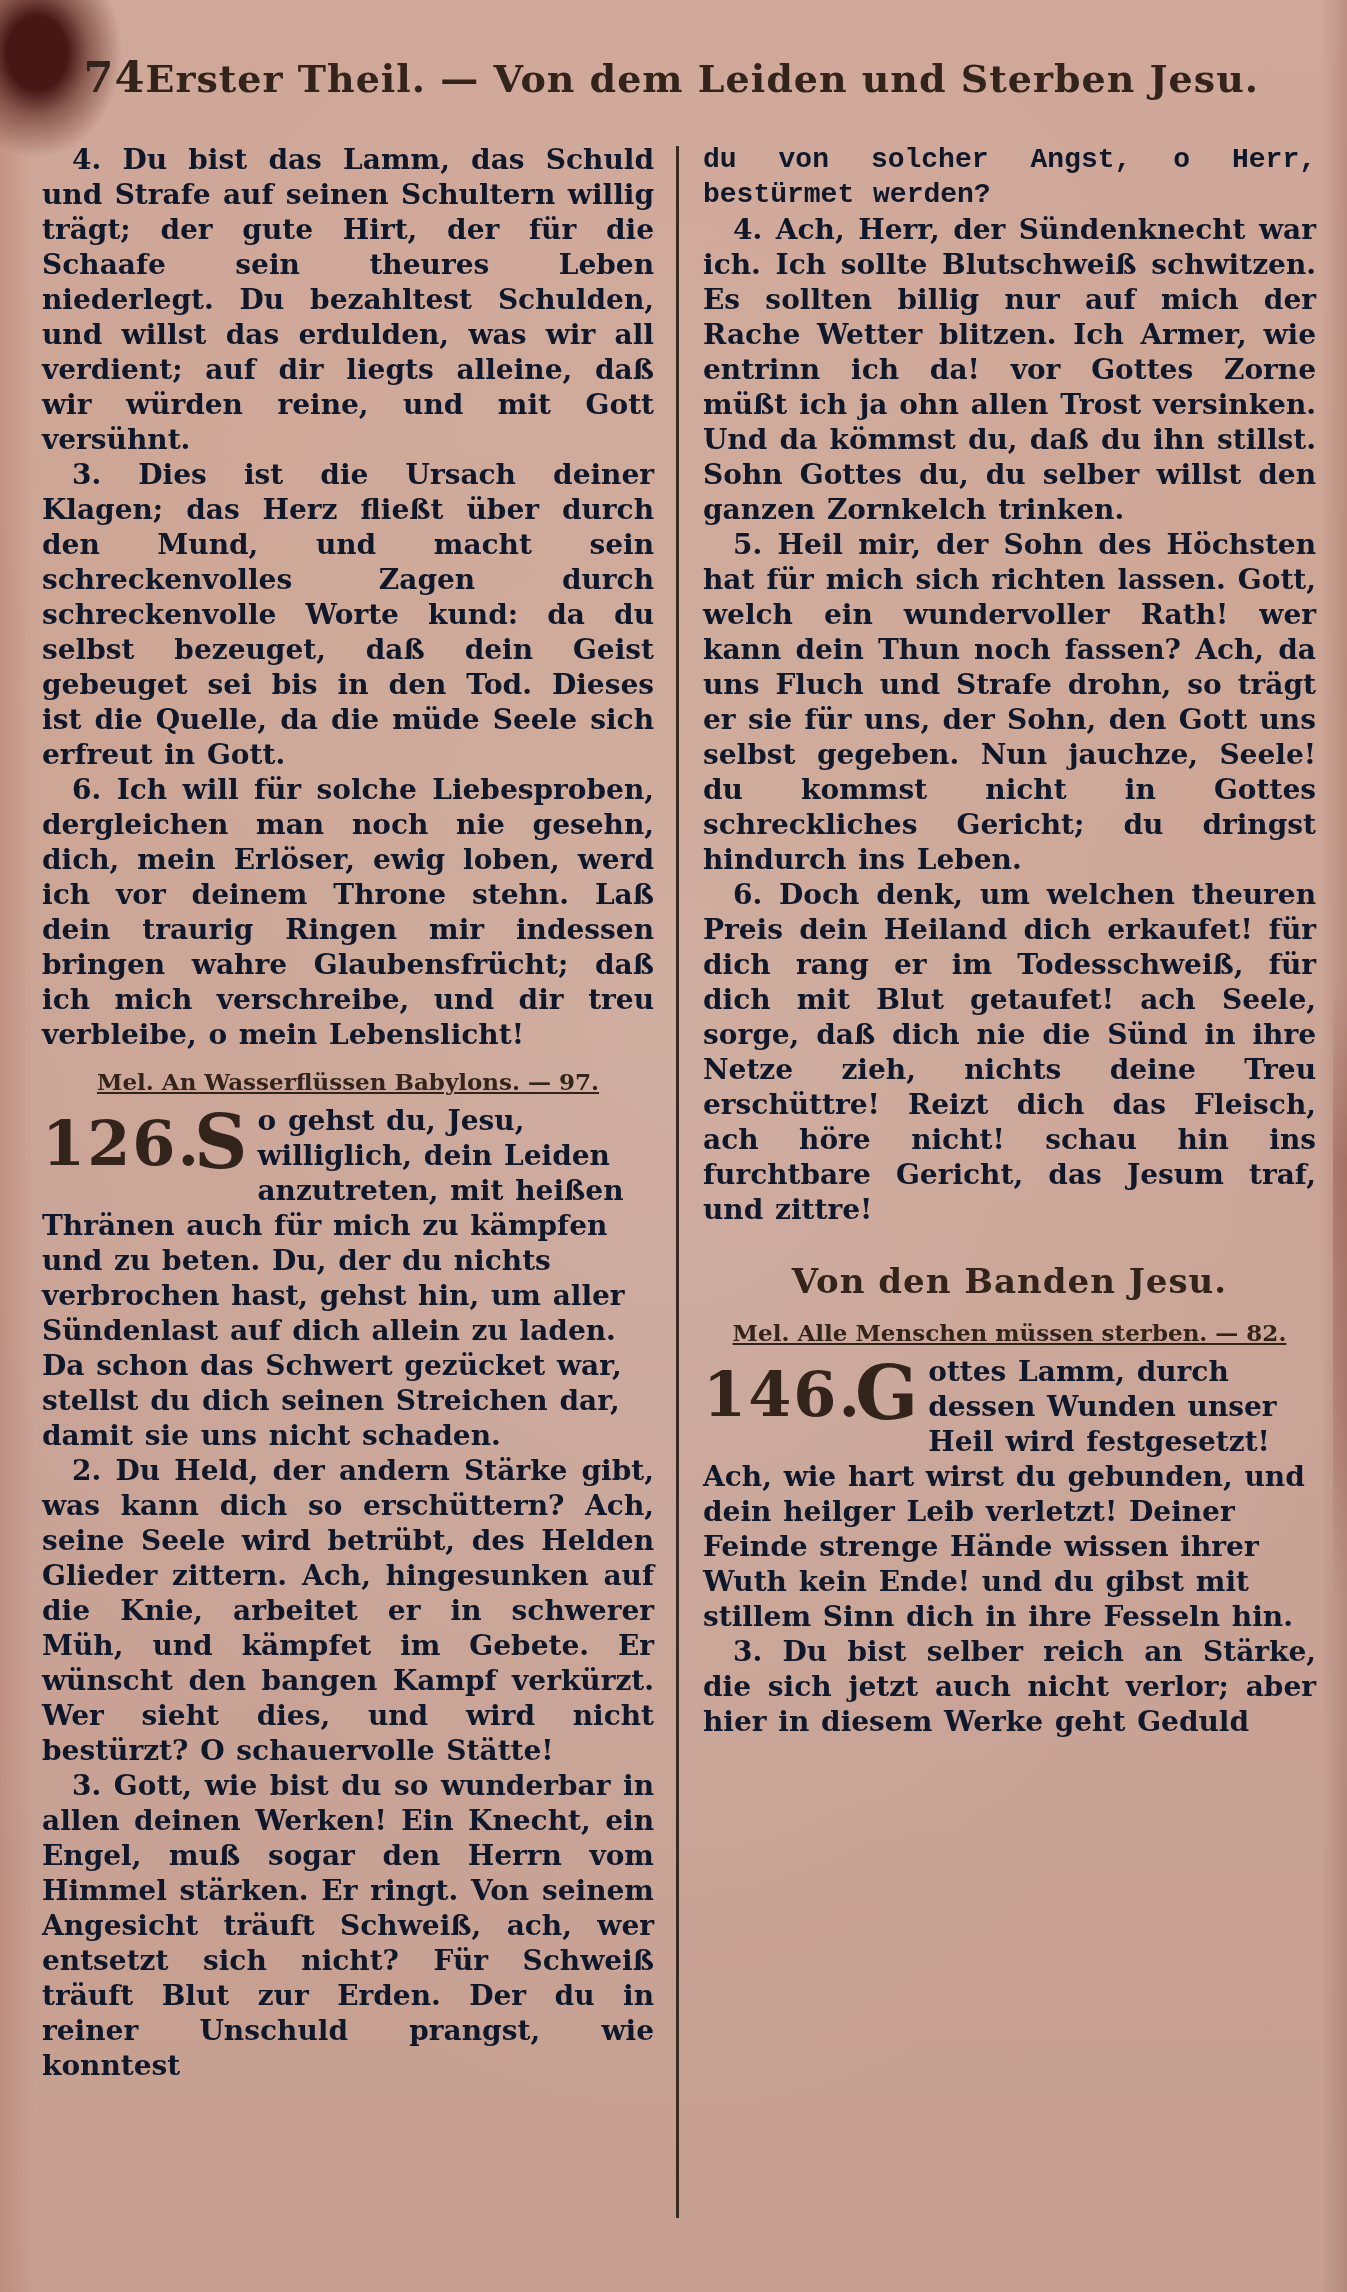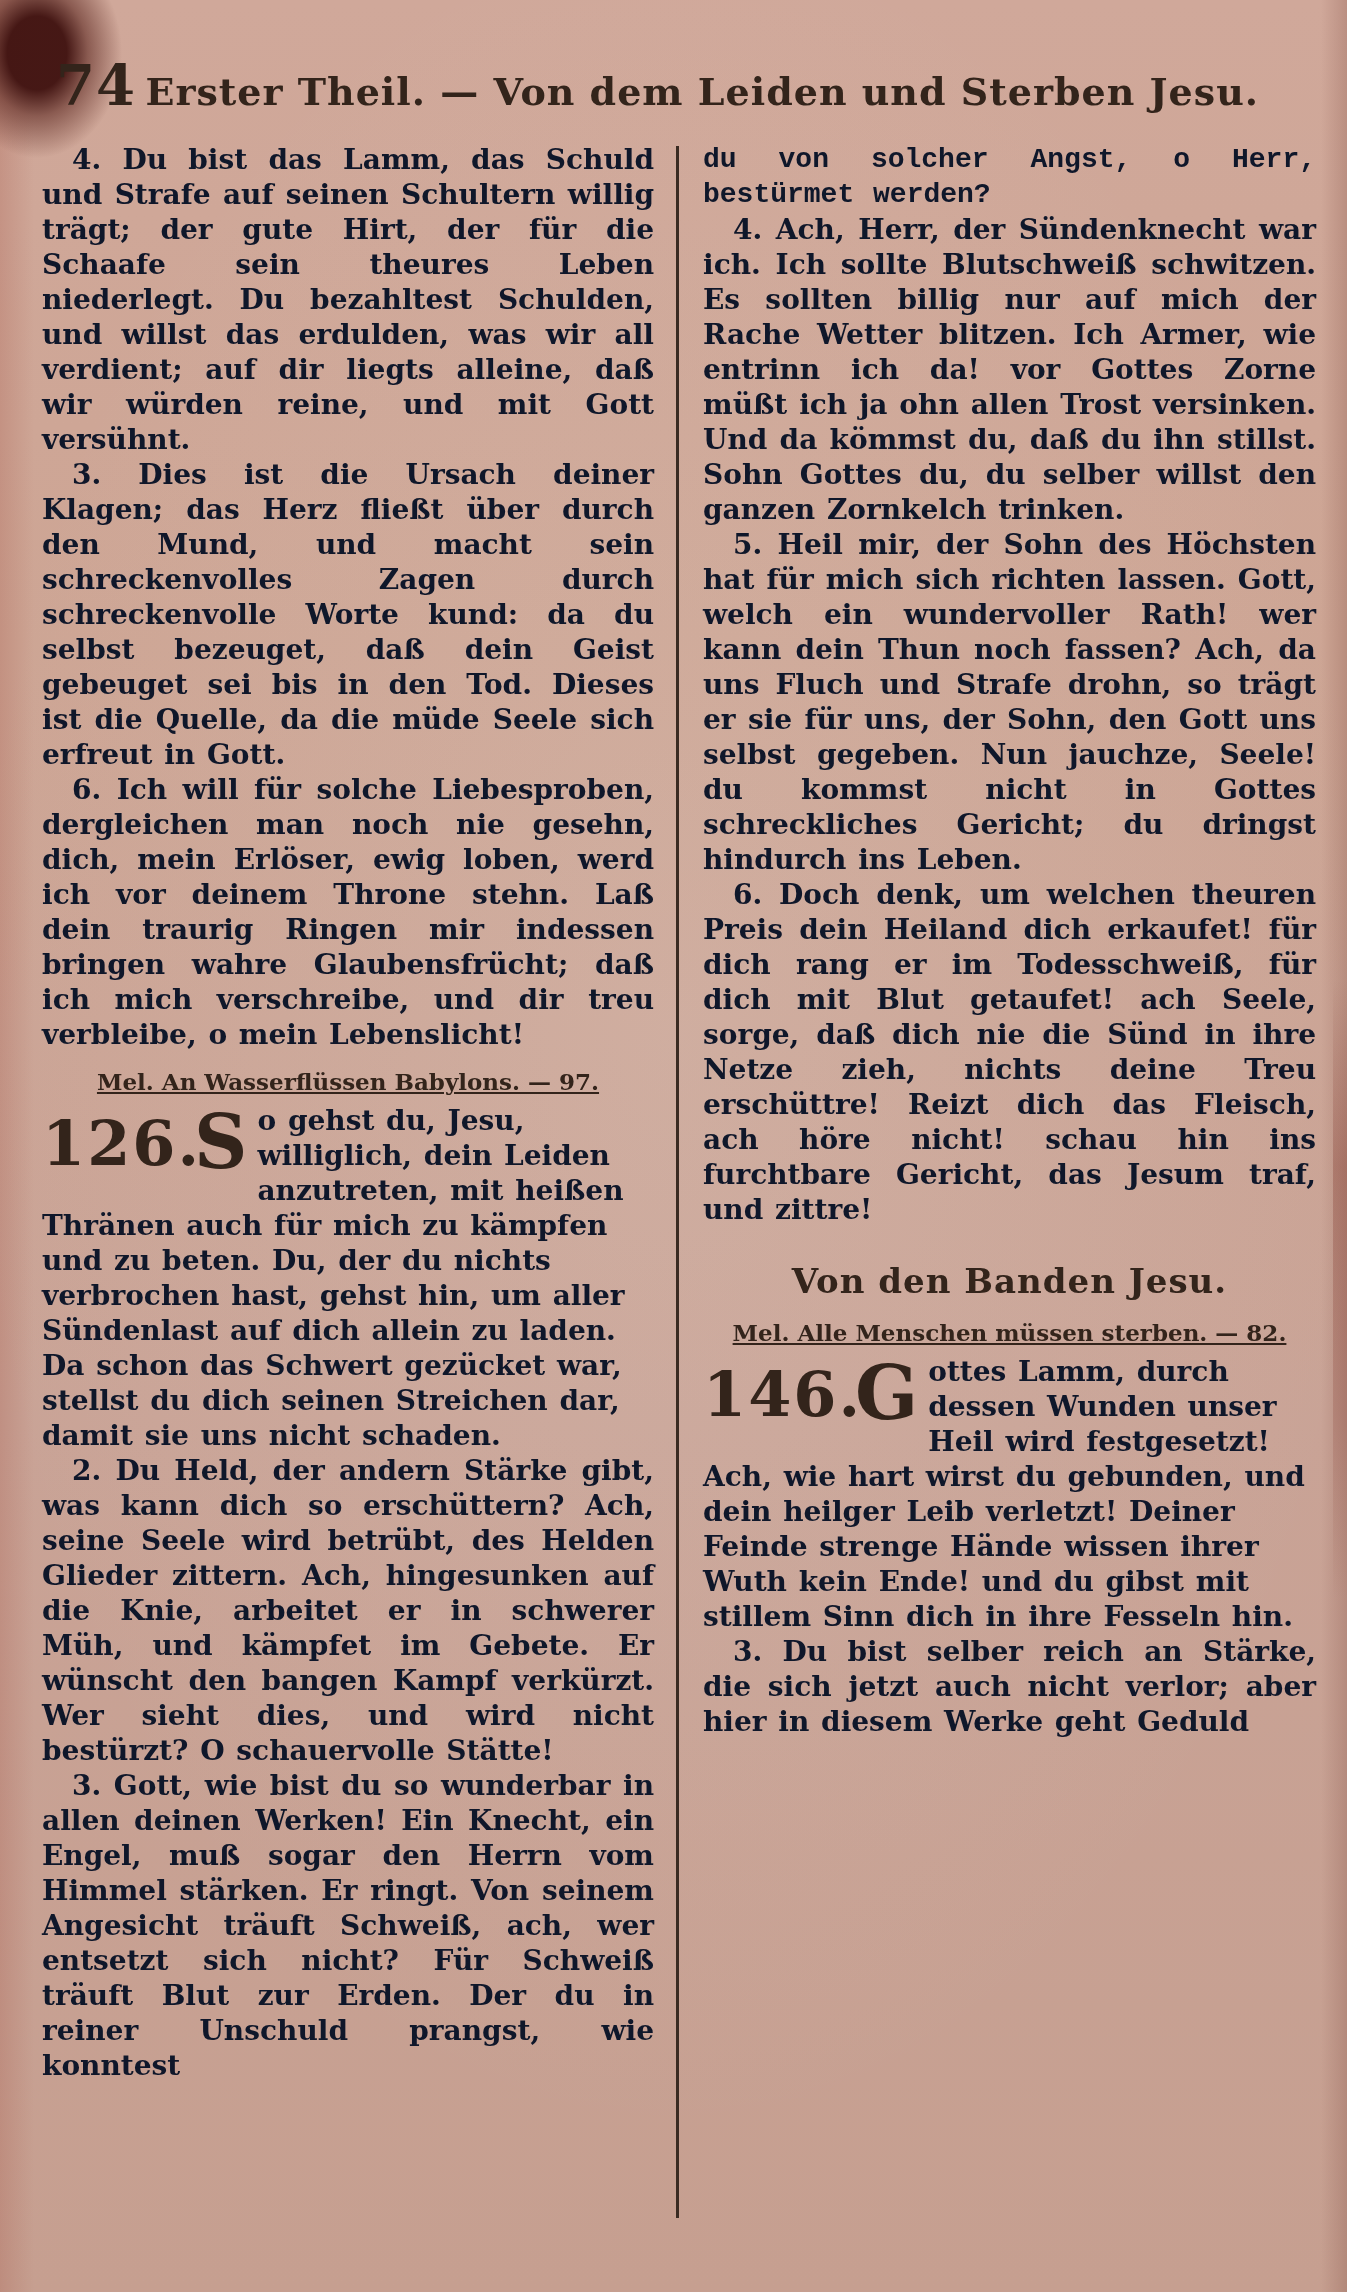--- a/index.html
+++ b/index.html
@@ -27,21 +27,21 @@
     width: 14px; height: 620px;
     background: linear-gradient(180deg, rgba(120,40,30,0) 0%, rgba(120,40,30,0.28) 30%, rgba(120,40,30,0.18) 70%, rgba(120,40,30,0) 100%);
     pointer-events: none;
   }
   .page-header {
     position: absolute; top: 52px; left: 42px; right: 42px;
     display: flex; align-items: baseline;
     font-weight: 700;
     letter-spacing: 1px;
   }
-  .page-number { width: 118px; font-size: 56px; padding-left: 14px; }
+  .page-number { width: 118px; font-size: 43px; padding-left: 14px; text-align: right; }
   .header-title { flex: 1; text-align: center; font-size: 38px; padding-right: 46px; white-space: nowrap; }
   .columns {
     position: absolute; top: 142px; left: 42px;
     width: 1274px; height: 2076px;
     display: flex; align-items: stretch;
   }
   .col { width: 612px; }
   .col-right { flex: 1; }
   .col-divider { width: 3px; background: #3a2b22; margin: 4px 24px 0 22px; }
 

